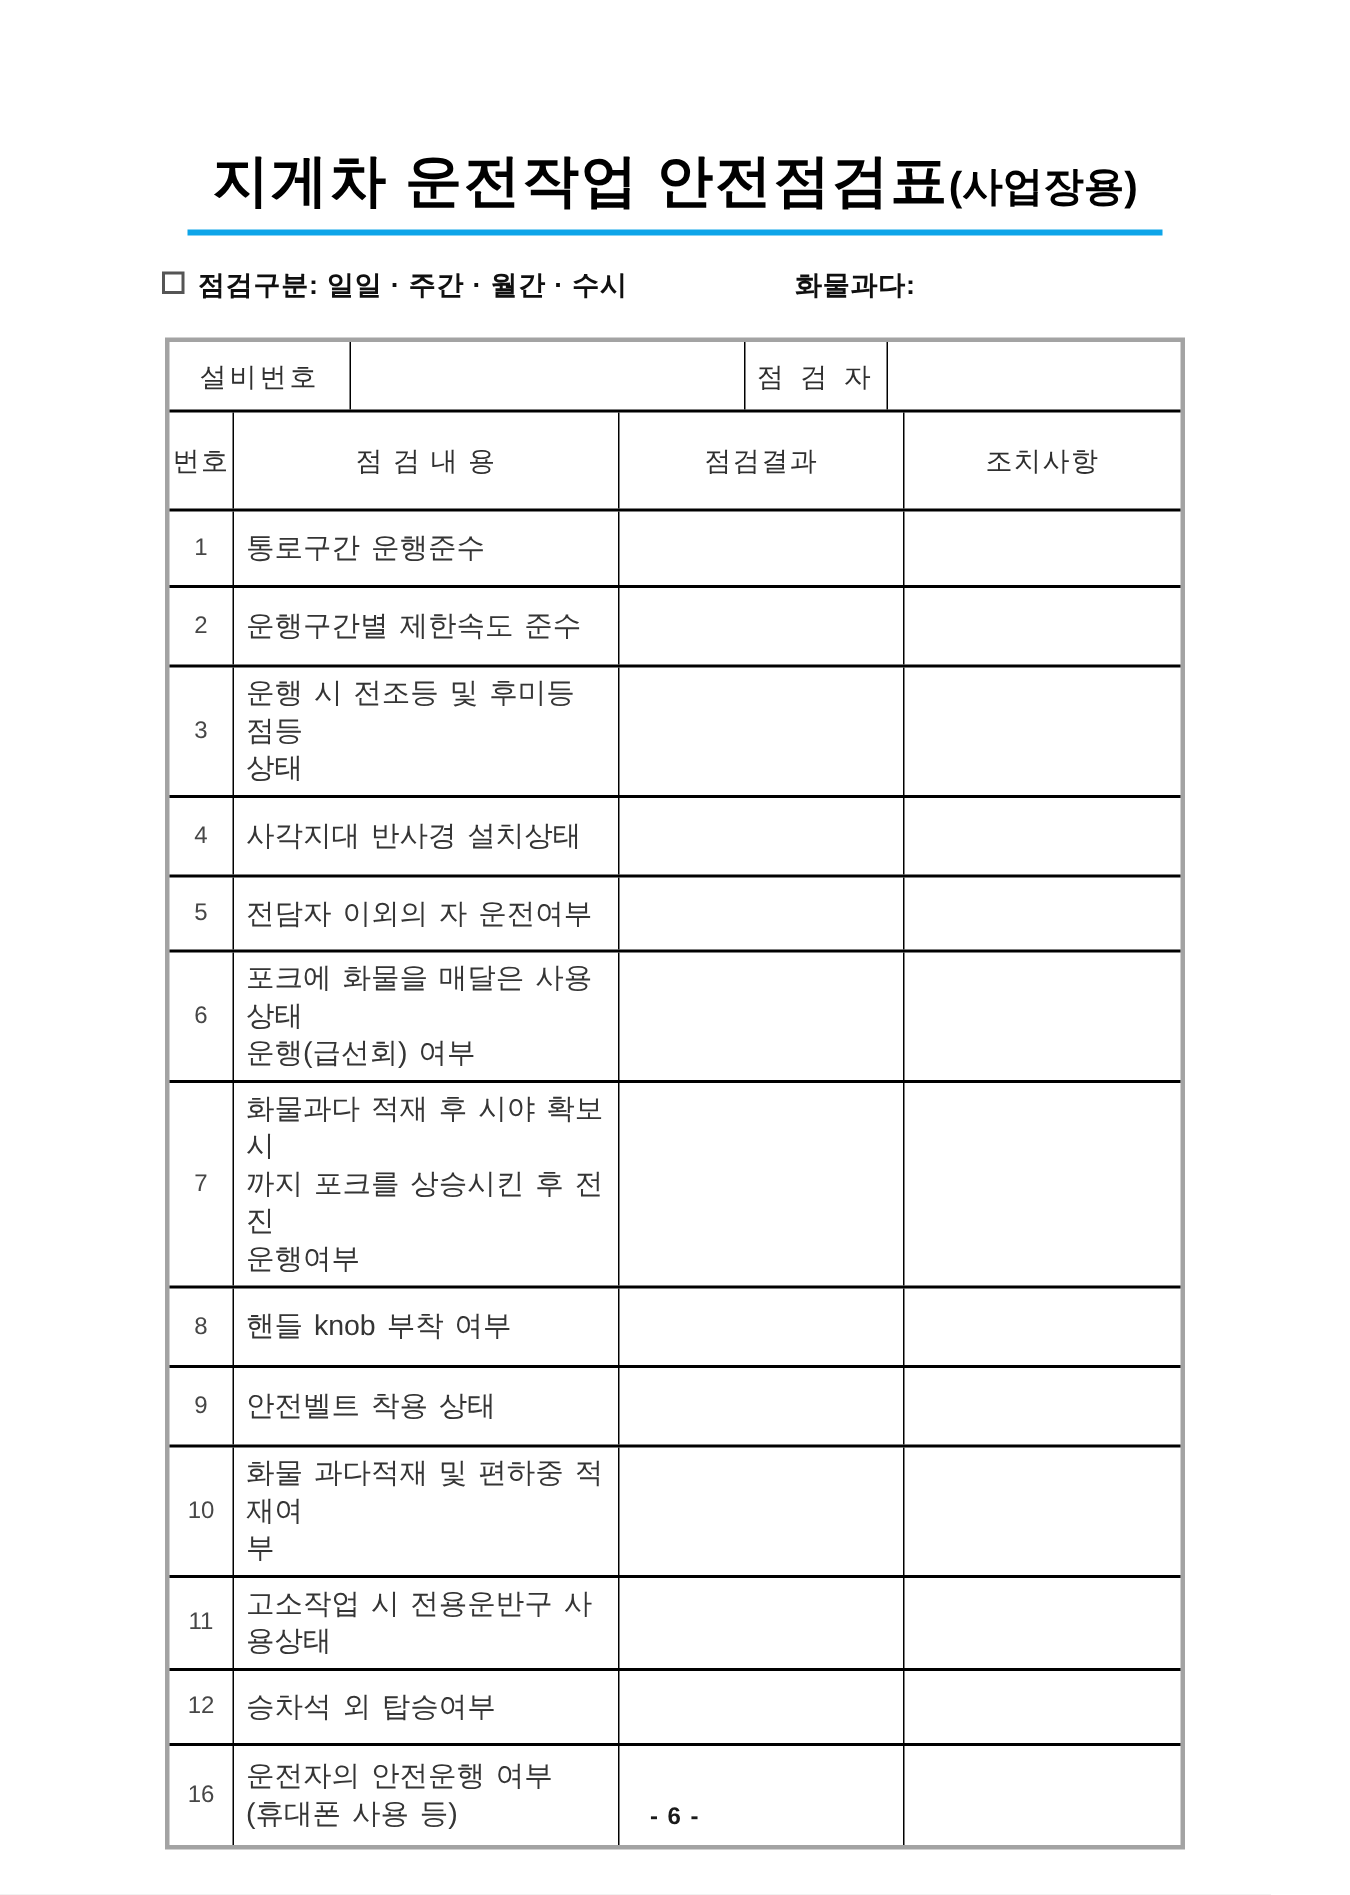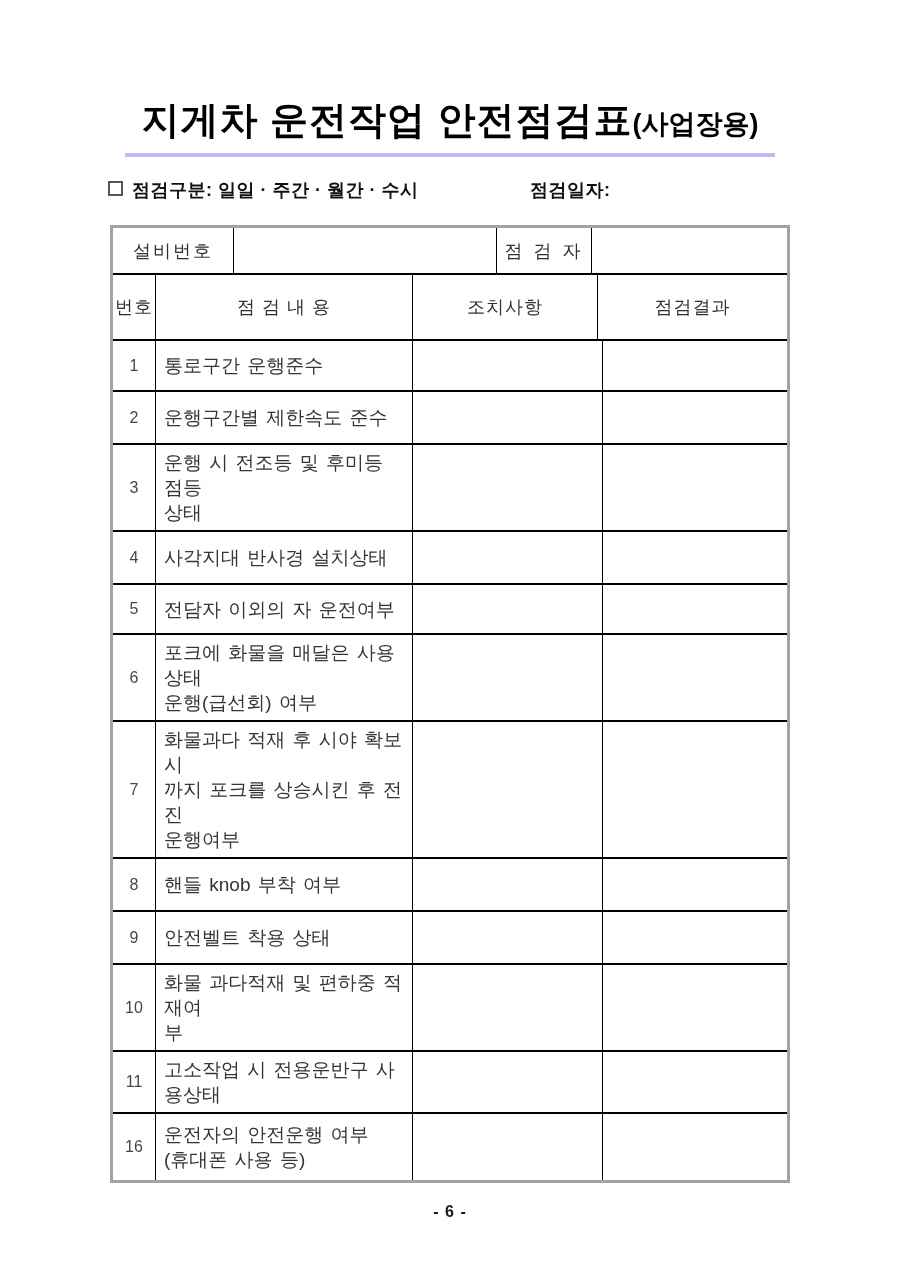--- a/index.html
+++ b/index.html
@@ -9,21 +9,21 @@
     width:900px; height:1263px;
     background:#ffffff;
     margin:0 auto;
     font-family:"Liberation Sans","DejaVu Sans",sans-serif;
     color:#2f2f2f;
     overflow:hidden;
   }
 
   
   .title-wrap { position:absolute; top:95px; left:0; width:100%; text-align:center; }
-  .title-inner { display:inline-block; border-bottom:4px solid #c4b5fd; padding:0 16px 7px 16px; white-space:nowrap; }
+  .title-inner { display:inline-block; border-bottom:4px solid #0ea5e9; padding:0 16px 7px 16px; white-space:nowrap; }
   .title-main { font-size:38px; font-weight:bold; color:#000; letter-spacing:1px; }
   .title-suffix { font-size:27px; font-weight:bold; color:#000; }
 
   
   .check-line { position:absolute; top:178px; left:108px; width:682px; height:24px; }
   .checkbox { position:absolute; left:0; top:3px; width:15px; height:15px; border:2px solid #555; background:#fff; }
   .check-label { position:absolute; left:24px; top:0; font-size:18px; font-weight:bold; color:#101010; letter-spacing:0.5px; }
   .date-label { position:absolute; left:422px; top:0; font-size:18px; font-weight:bold; color:#101010; letter-spacing:0.5px; }
 
   
@@ -68,37 +68,37 @@
 
 <div class="page">
 
   <div class="title-wrap">
     <span class="title-inner"><span class="title-main">지게차 운전작업 안전점검표</span><span class="title-suffix">(사업장용)</span></span>
   </div>
 
   <div class="check-line">
     <span class="checkbox"></span>
     <span class="check-label">점검구분: 일일 · 주간 · 월간 · 수시</span>
-    <span class="date-label">점검일자:</span>
+    <span class="date-label">화물과다:</span>
   </div>
 
   <div class="table-outer">
 
     <div class="trow row-a">
       <div class="cell eq-label">설비번호</div>
       <div class="cell eq-value"></div>
       <div class="cell insp-label">점 검 자</div>
       <div class="cell insp-value"></div>
     </div>
 
     <div class="trow header-row">
       <div class="cell c-no">번호</div>
       <div class="cell c-content">점 검 내 용</div>
+      <div class="cell c-result">점검결과</div>
       <div class="cell c-action">조치사항</div>
-      <div class="cell c-result">점검결과</div>
     </div>
 
     <div class="trow body-row" style="min-height:51px">
       <div class="cell c-no">1</div>
       <div class="cell c-content">통로구간 운행준수</div>
       <div class="cell c-result"></div>
       <div class="cell c-action"></div>
     </div>
     <div class="trow body-row" style="min-height:53px">
       <div class="cell c-no">2</div>
@@ -158,20 +158,26 @@
 부</div>
       <div class="cell c-result"></div>
       <div class="cell c-action"></div>
     </div>
     <div class="trow body-row" style="min-height:60px">
       <div class="cell c-no">11</div>
       <div class="cell c-content">고소작업 시 전용운반구 사용상태</div>
       <div class="cell c-result"></div>
       <div class="cell c-action"></div>
     </div>
+    <div class="trow body-row" style="min-height:50px">
+      <div class="cell c-no">12</div>
+      <div class="cell c-content">승차석 외 탑승여부</div>
+      <div class="cell c-result"></div>
+      <div class="cell c-action"></div>
+    </div>
     <div class="trow body-row" style="min-height:68px">
       <div class="cell c-no">16</div>
       <div class="cell c-content">운전자의 안전운행 여부
 (휴대폰 사용 등)</div>
       <div class="cell c-result"></div>
       <div class="cell c-action"></div>
     </div>
 
   </div>
 

